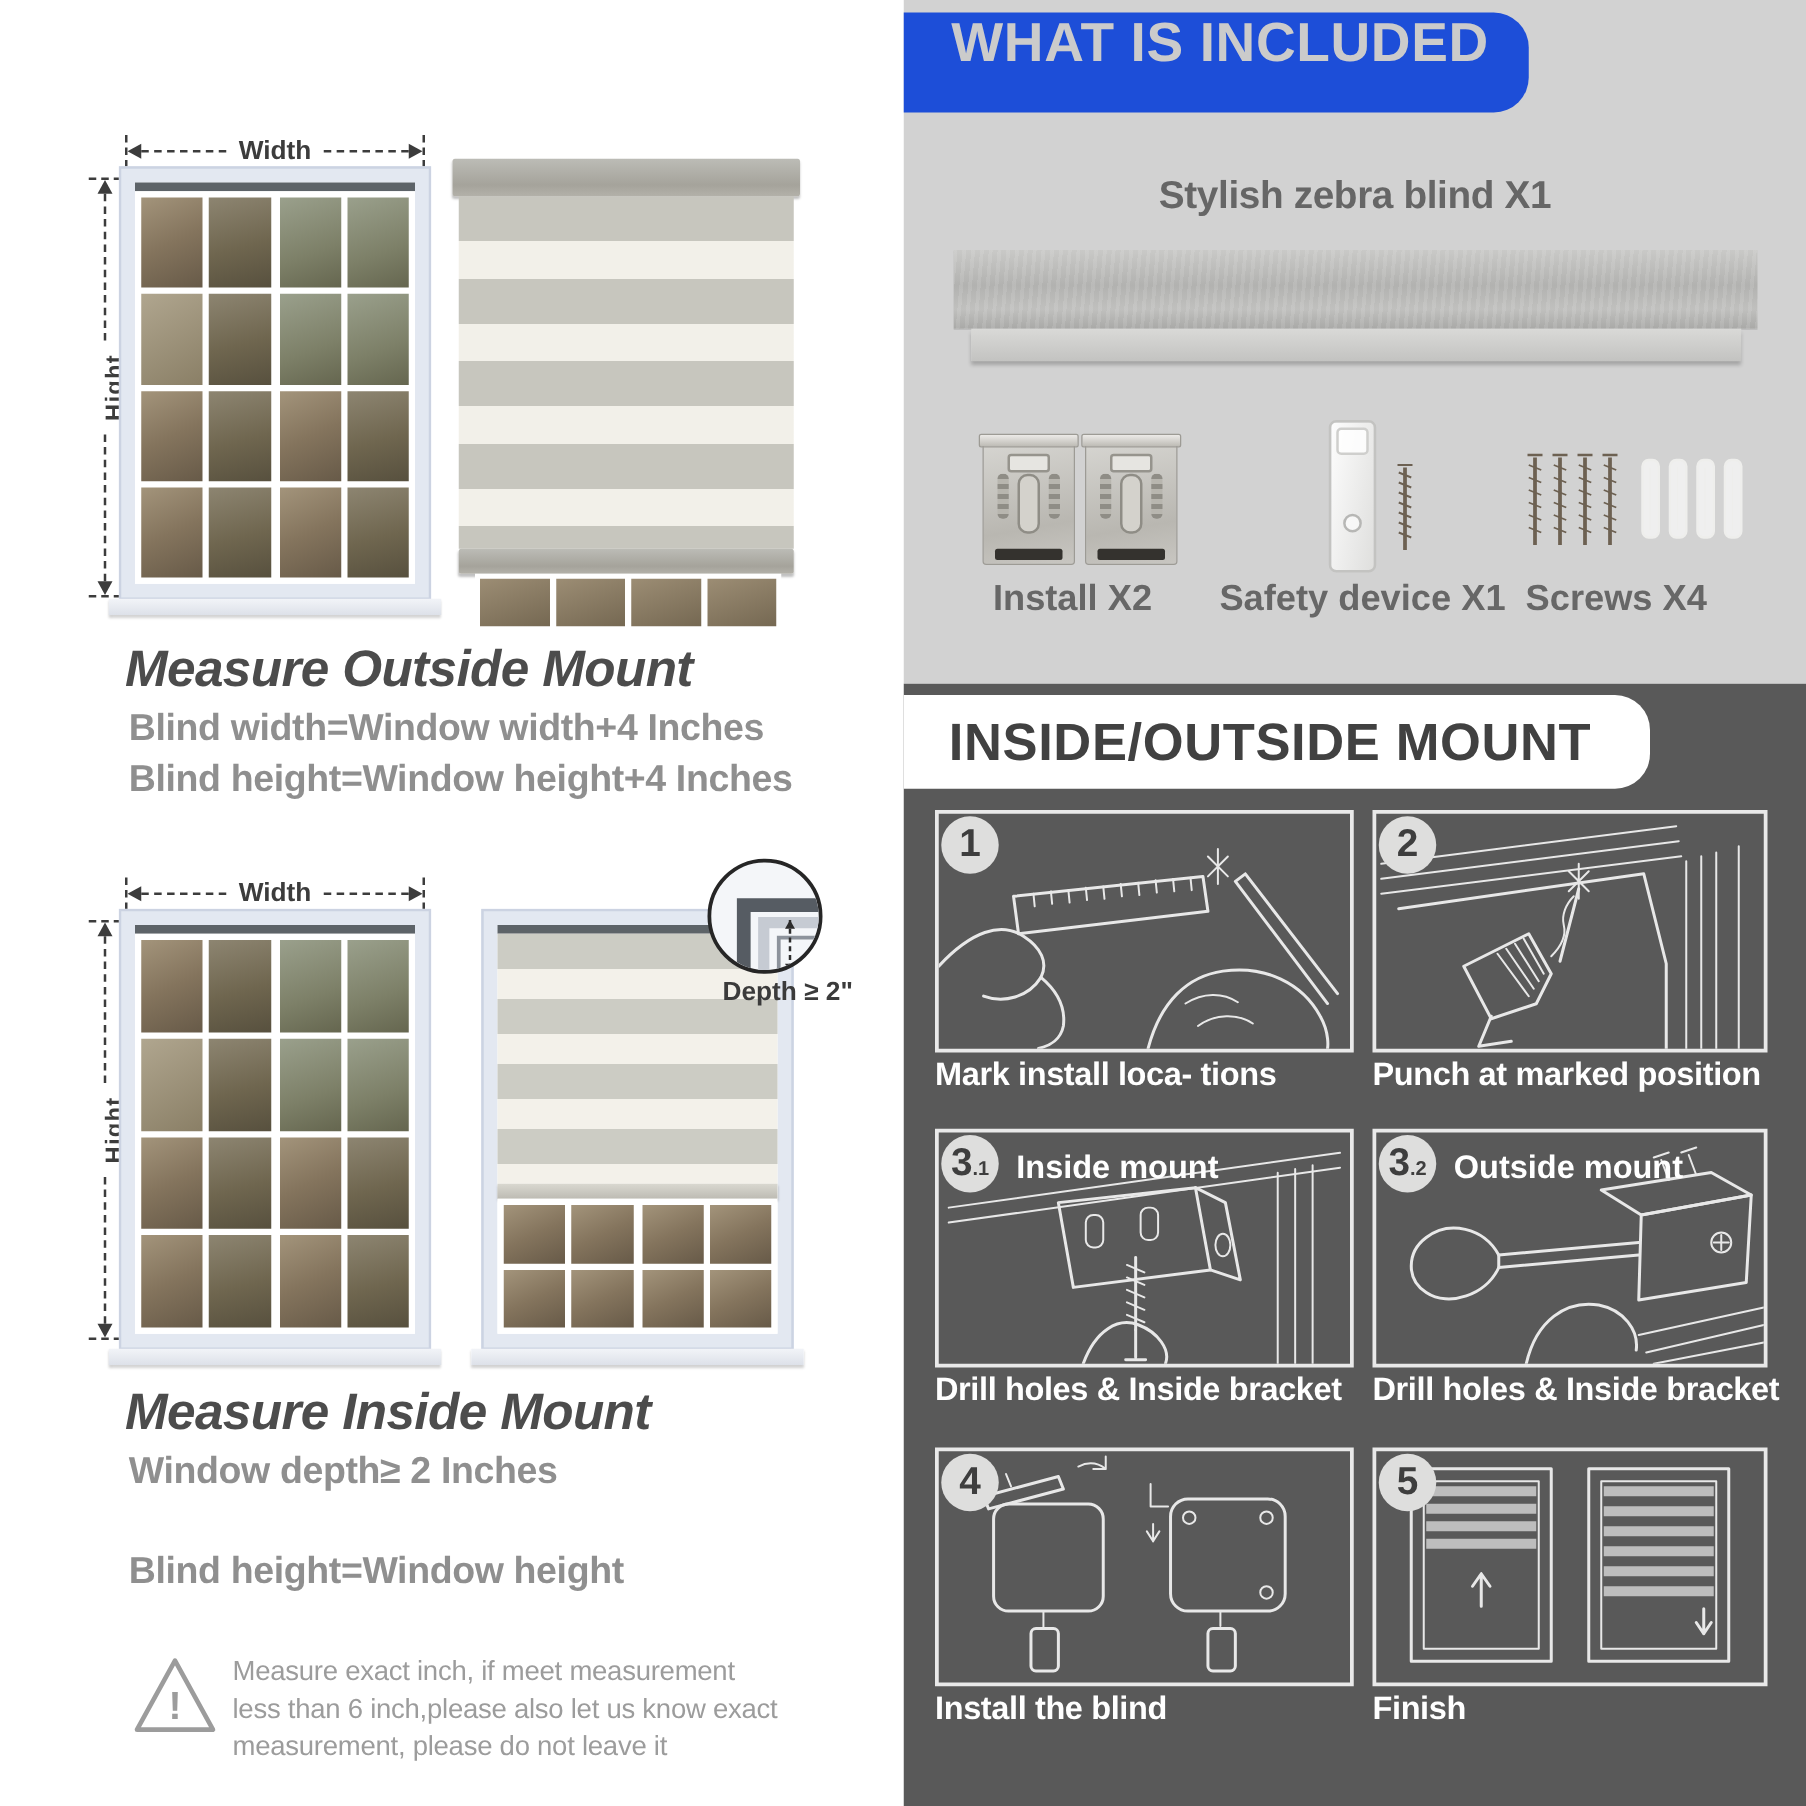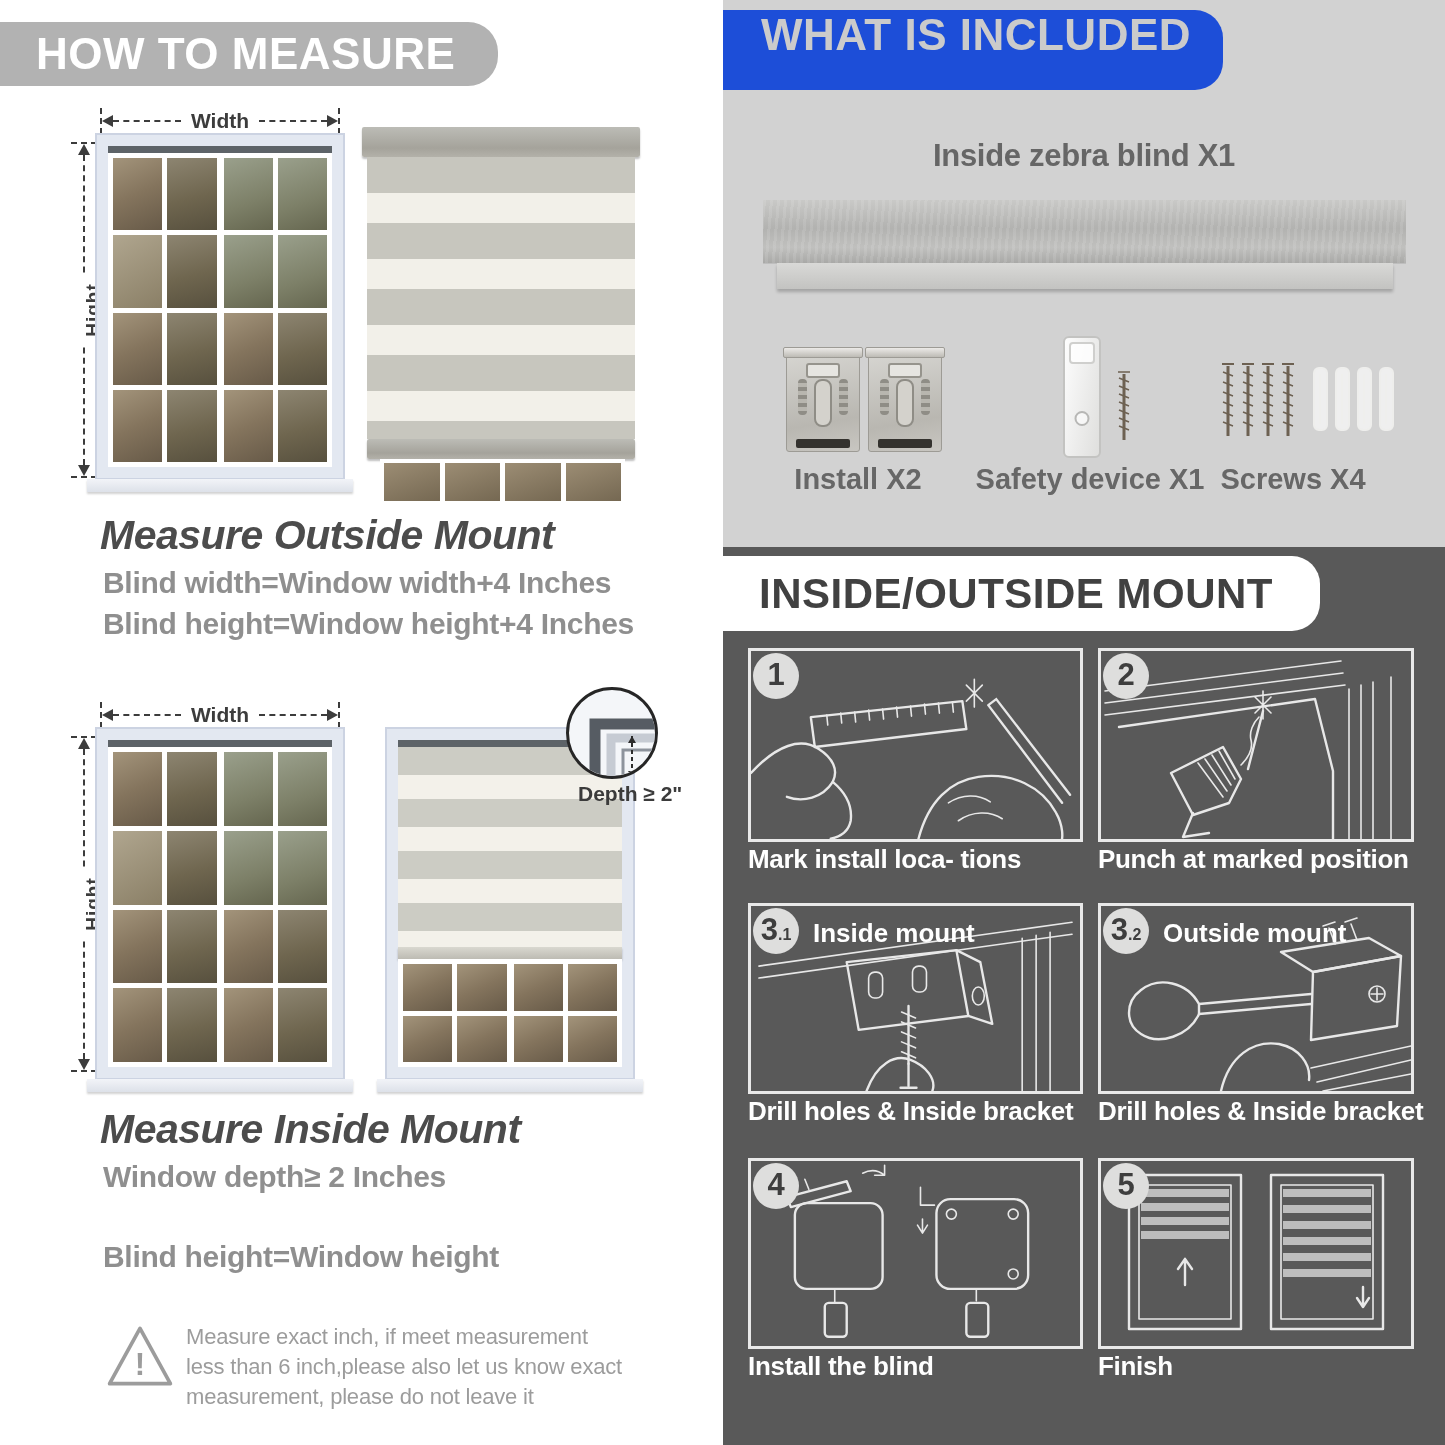--- a/index.html
+++ b/index.html
@@ -115,23 +115,20 @@
   .art path,.art rect,.art circle,.art ellipse{fill:none;stroke:#e8e8e8;stroke-width:2.4;
          stroke-linecap:round;stroke-linejoin:round;}
   .art .fillstripe{fill:#cfcfcf;stroke:none;opacity:.85;}
   .art .thin{stroke-width:1.6;}
 </style>
 </head>
 <body>
 
 <div id="canvas">
 
-  <div class="abs hdr-bar">
-    <span>HOW TO MEASURE</span>
-  </div>
 
   <div class="abs dim-w" style="left:100px;top:108px;width:240px;">
     <span class="tickv"></span>
     <span class="ah l"></span>
     <span class="dash"></span>
     <span class="dim-label">Width</span>
     <span class="dash"></span>
     <span class="ah r"></span>
     <span class="tickv"></span>
   </div>
@@ -287,21 +284,21 @@
       <path d="M40 7 L73 67 L7 67 Z" fill="none" stroke="#9c9c9c" stroke-width="4" stroke-linejoin="round"></path>
       <text x="40" y="58" text-anchor="middle" font-size="34" font-weight="bold" fill="#9c9c9c">!</text>
     </svg>
   </div>
   <div class="abs warn-text" style="left:186px;top:1322px;width:445px;">Measure exact inch, if meet measurement less than 6 inch,please also let us know exact measurement, please do not leave it</div>
 
   <div class="abs right-top">
     <div class="inc-hdr">
       <span>WHAT IS INCLUDED</span>
     </div>
-    <div class="prod-title">Inside zebra blind X1</div>
+    <div class="prod-title">Stylish zebra blind X1</div>
 
     <div class="headrail"></div>
     <div class="valance"></div>
 
     <div class="bracket" style="left:63px;top:348px;">
       <div class="bk-lip"></div>
         <div class="bk-tab"></div>
         <div class="bk-slot"></div>
       <div class="bk-pin" style="left:11px;"></div>
         <div class="bk-pin" style="right:11px;"></div>

